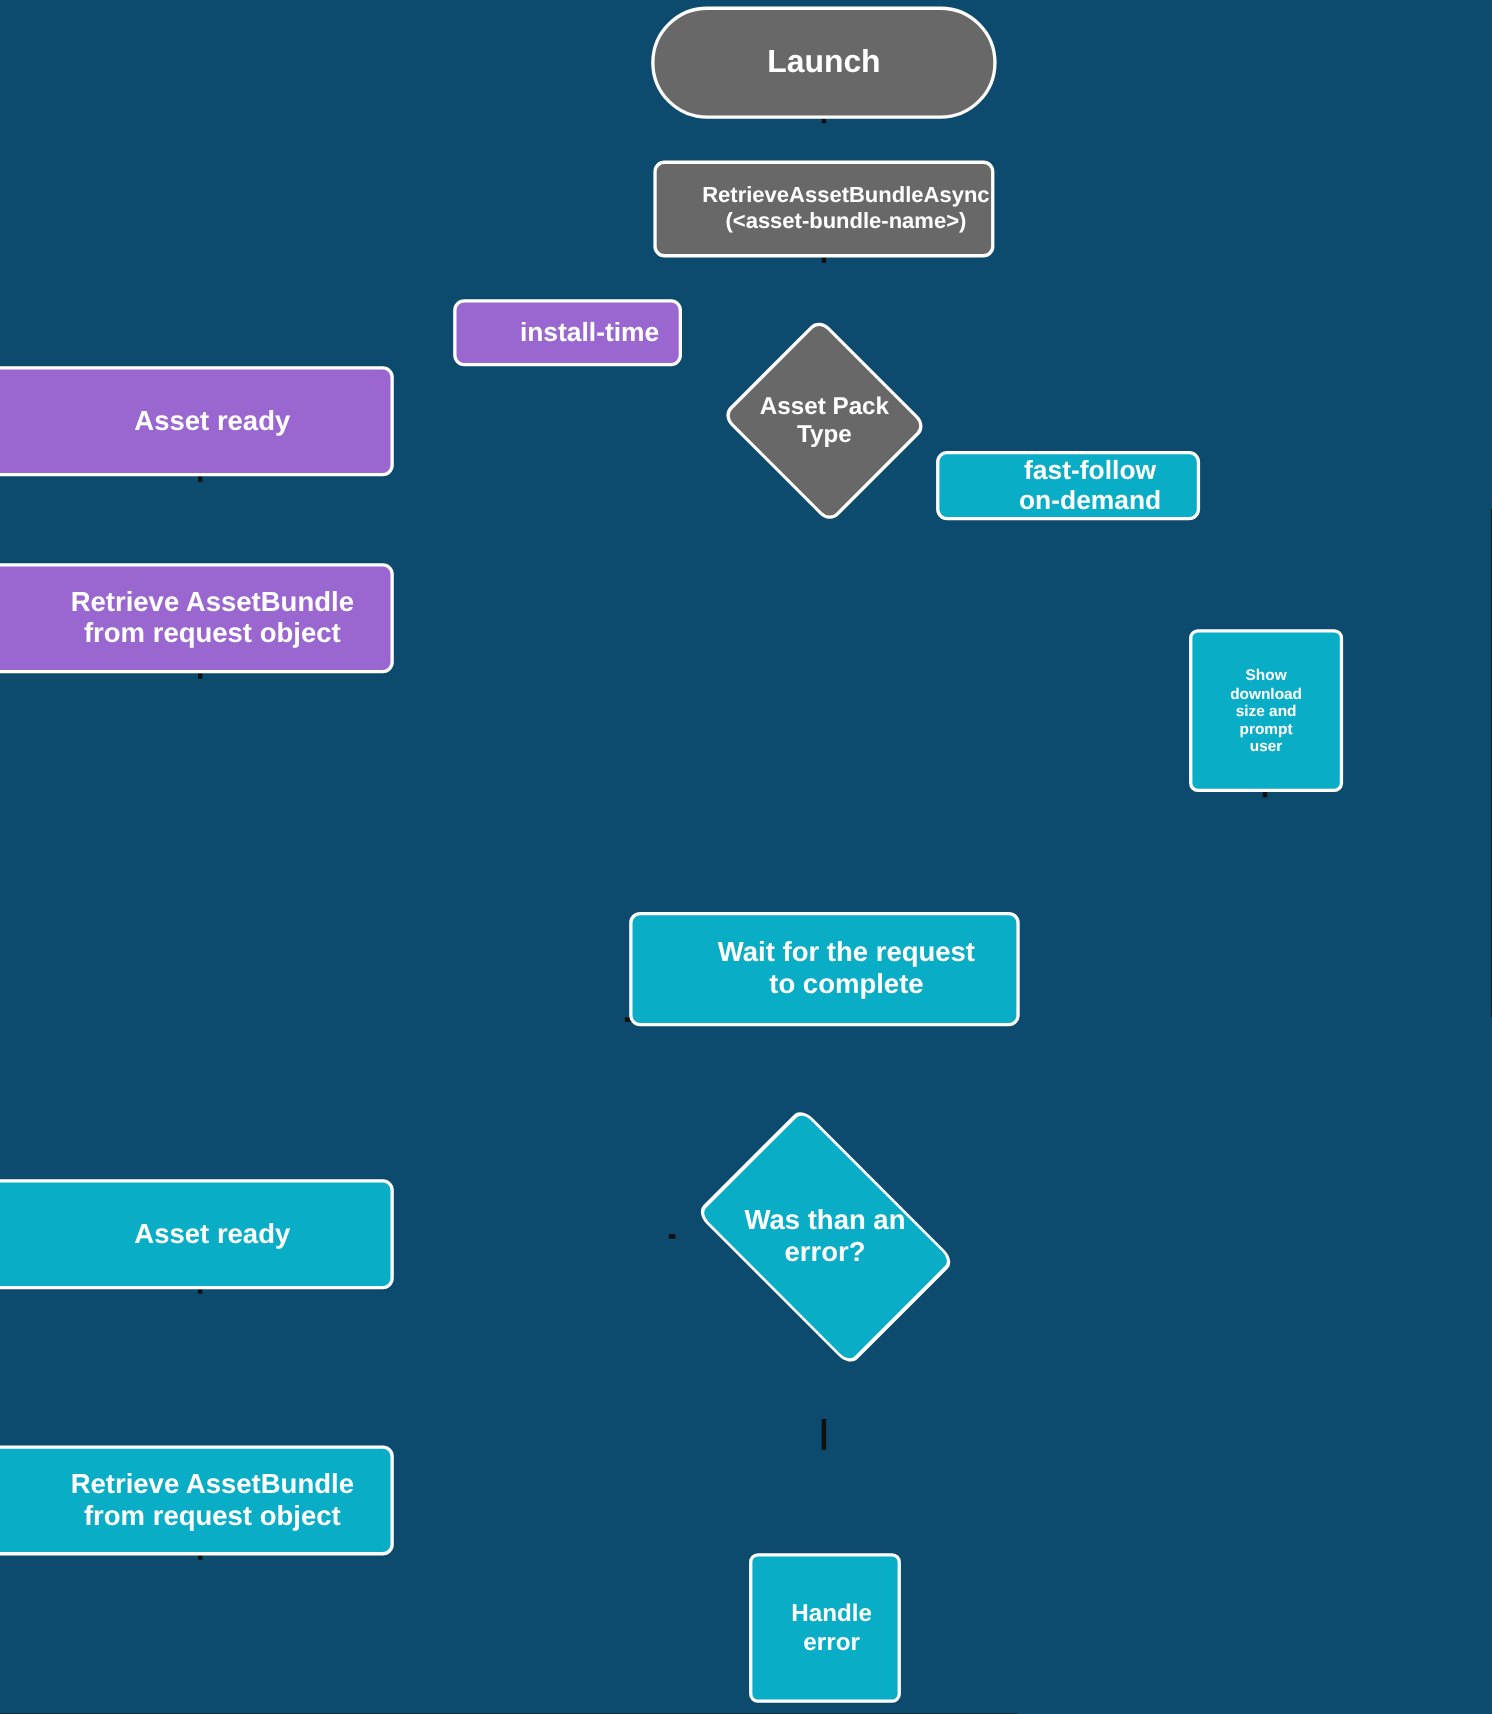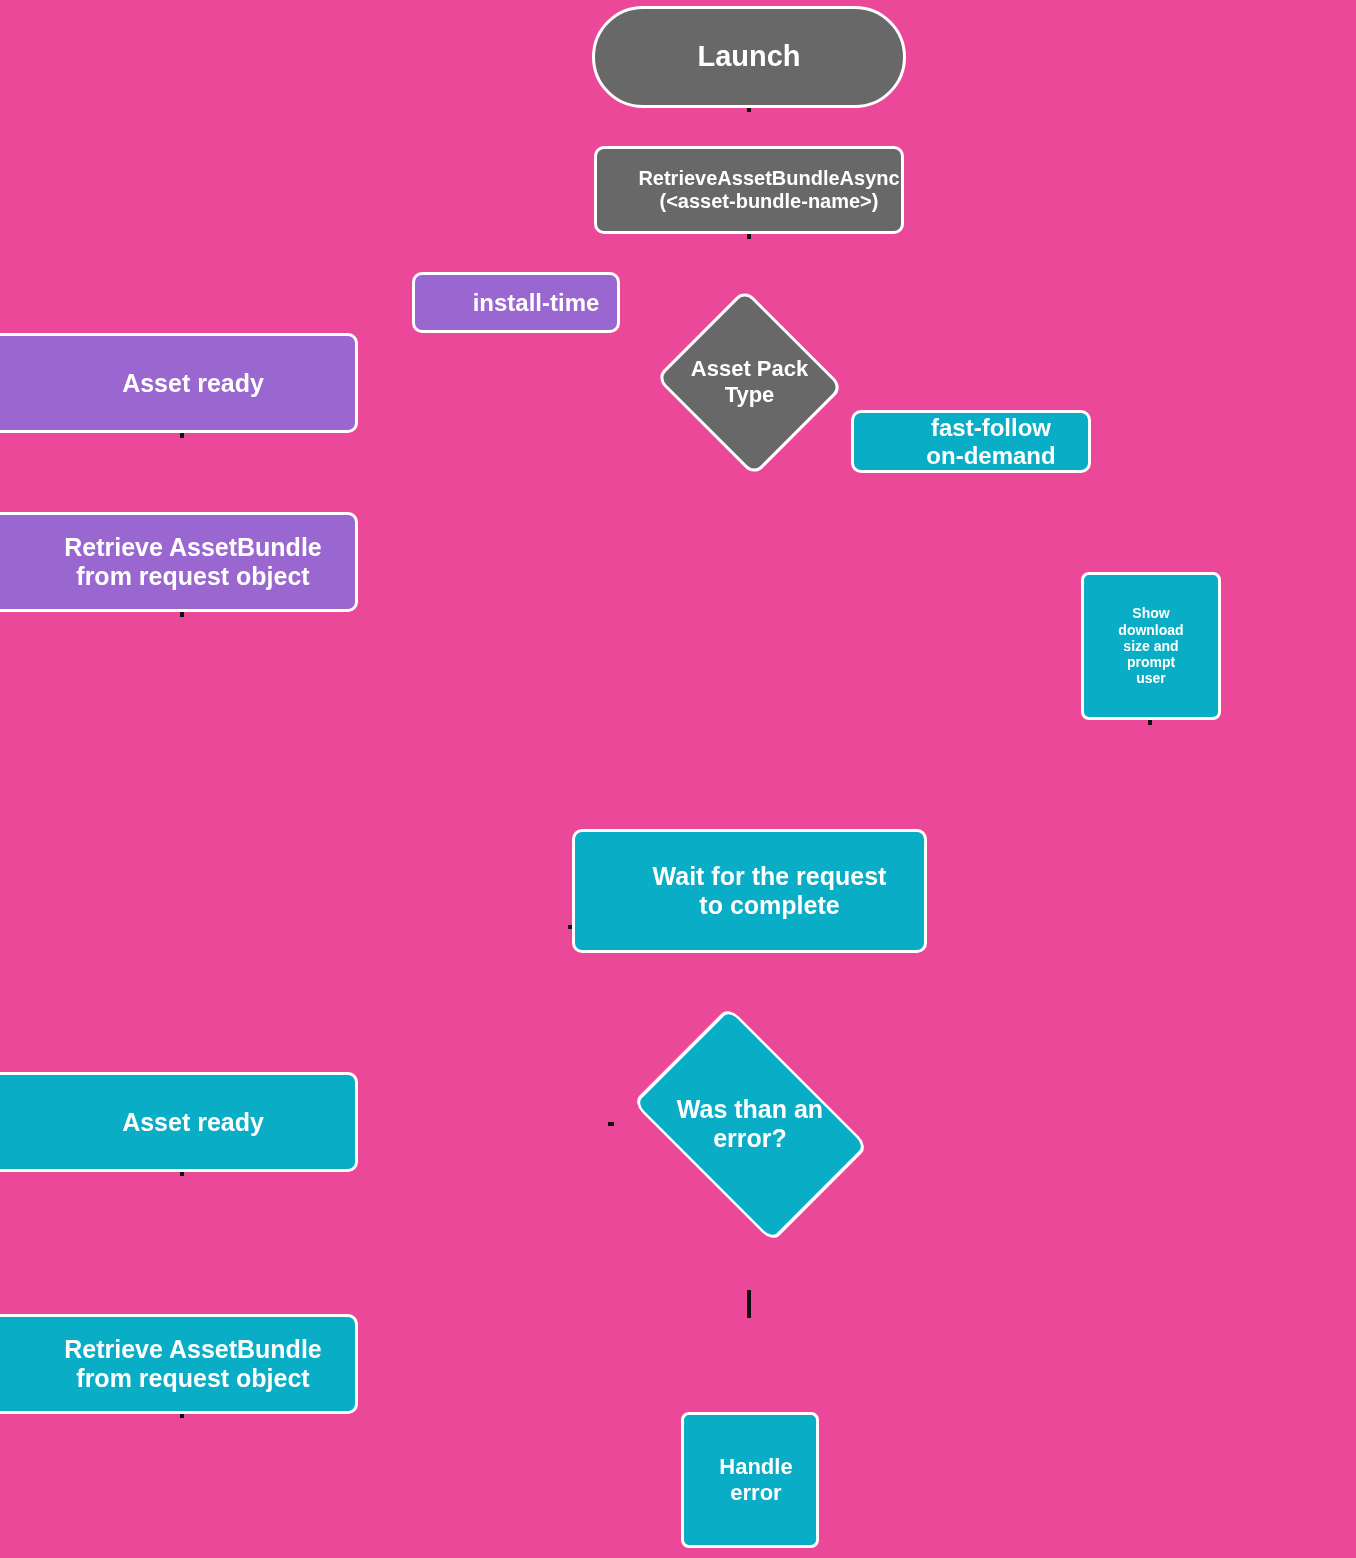--- a/index.html
+++ b/index.html
@@ -5,21 +5,21 @@
 <style>
   html, body {
     margin: 0;
     padding: 0;
     background: #000000;
   }
   #stage {
     position: relative;
     width: 1356px;
     height: 1558px;
-    background: #ec4899;
+    background: #0c4a6e;
     overflow: hidden;
     font-family: "Liberation Sans", sans-serif;
   }
   .node {
     position: absolute;
     display: flex;
     align-items: center;
     justify-content: center;
     text-align: center;
     color: #ffffff;
@@ -117,21 +117,21 @@
   <div class="node rect fill-purple" style="left:-12px; top:512px; width:370px; height:100px; font-size:25px;">Retrieve AssetBundle
 from request object</div>
 
 
   <div class="node rect-sm fill-teal" style="left:1081px; top:572px; width:140px; height:148px; font-size:14px;">Show
 download
 size and
 prompt
 user</div>
 
-  <div class="node rect fill-teal" style="left:572px; top:829px; width:355px; height:124px; font-size:25px;">Wait for the request
+  <div class="node rect fill-teal" style="left:572px; top:829px; width:355px; height:104px; font-size:25px;">Wait for the request
 to complete</div>
 
   <div class="diamond-wrap" style="left:610px; top:1028px; width:280px; height:192px;">
     <div class="diamond-face fill-teal" style="width:167px; height:167px; margin-left:-83.5px; margin-top:-83.5px; transform: rotate(45deg) scale(1.185, 0.815);"></div>
     <div class="diamond-label" style="font-size:25px;">Was than an
 error?</div>
   </div>
 
   <div class="node rect fill-teal" style="left:-12px; top:1072px; width:370px; height:100px; font-size:25px;">Asset ready</div>
 

